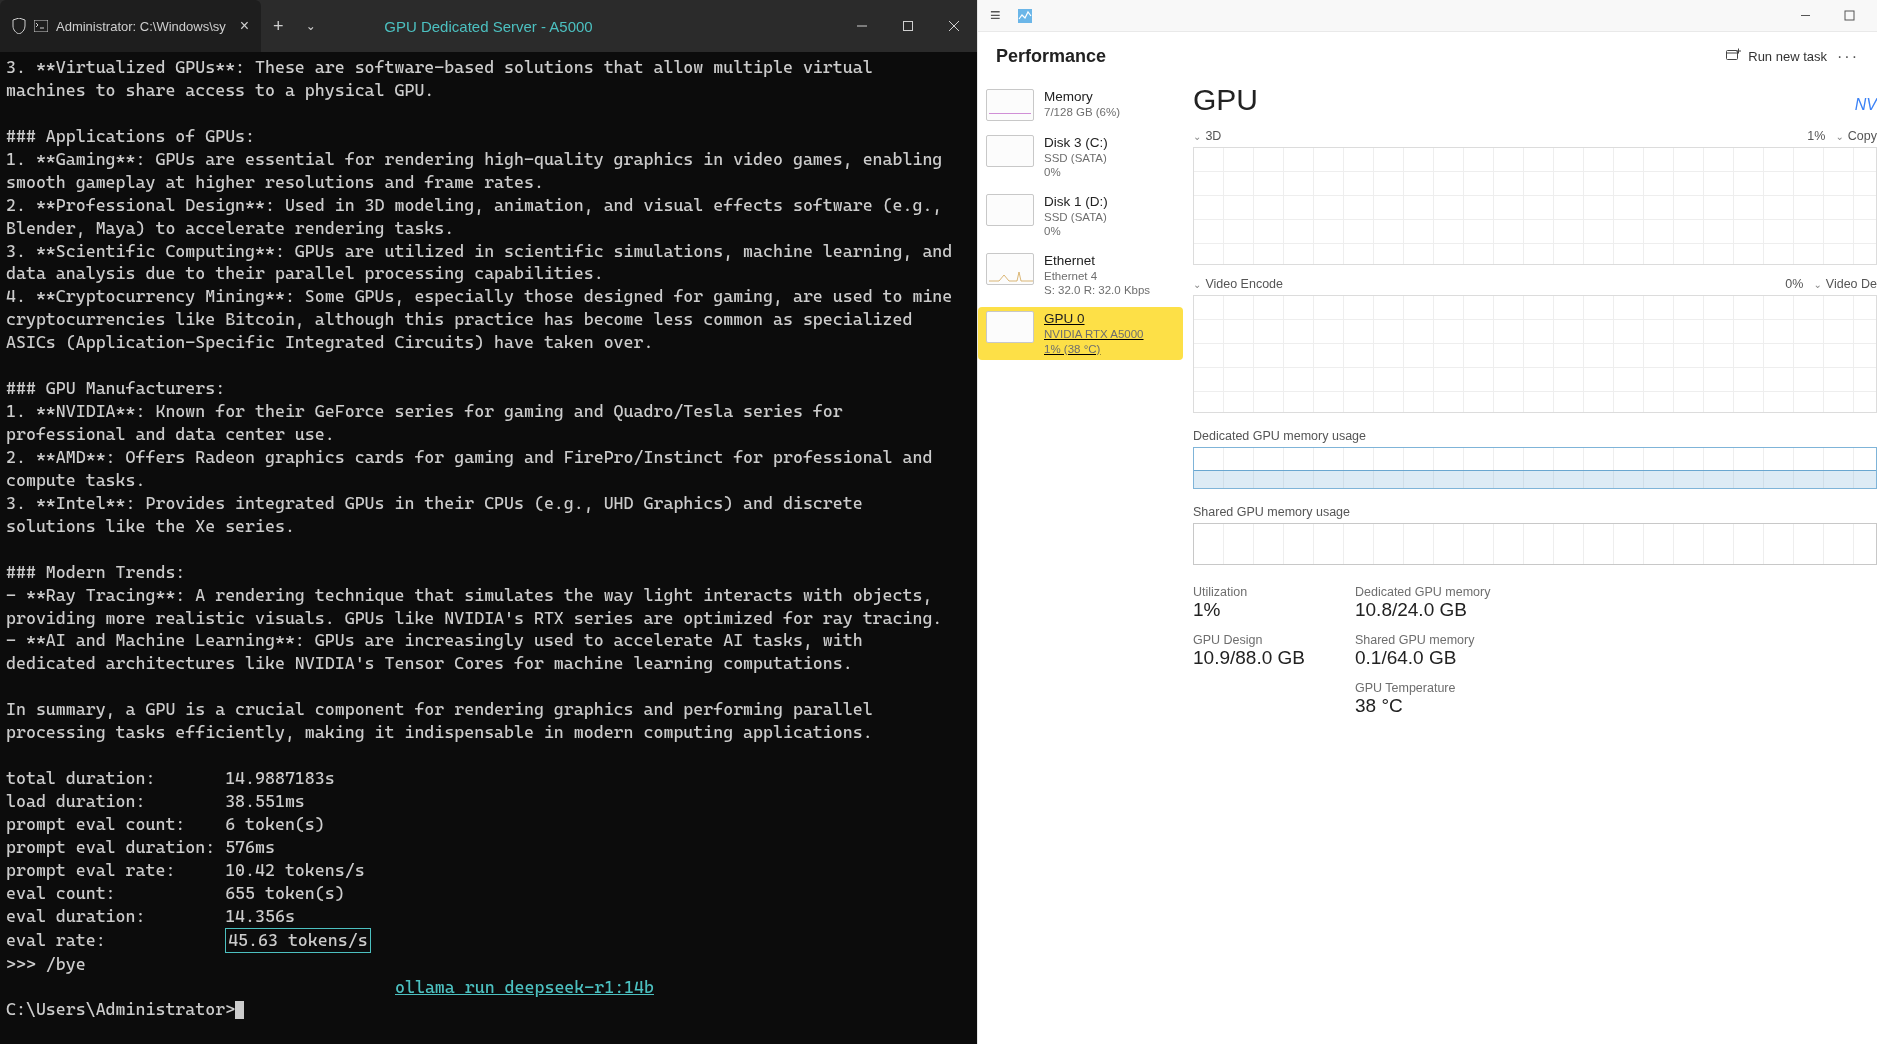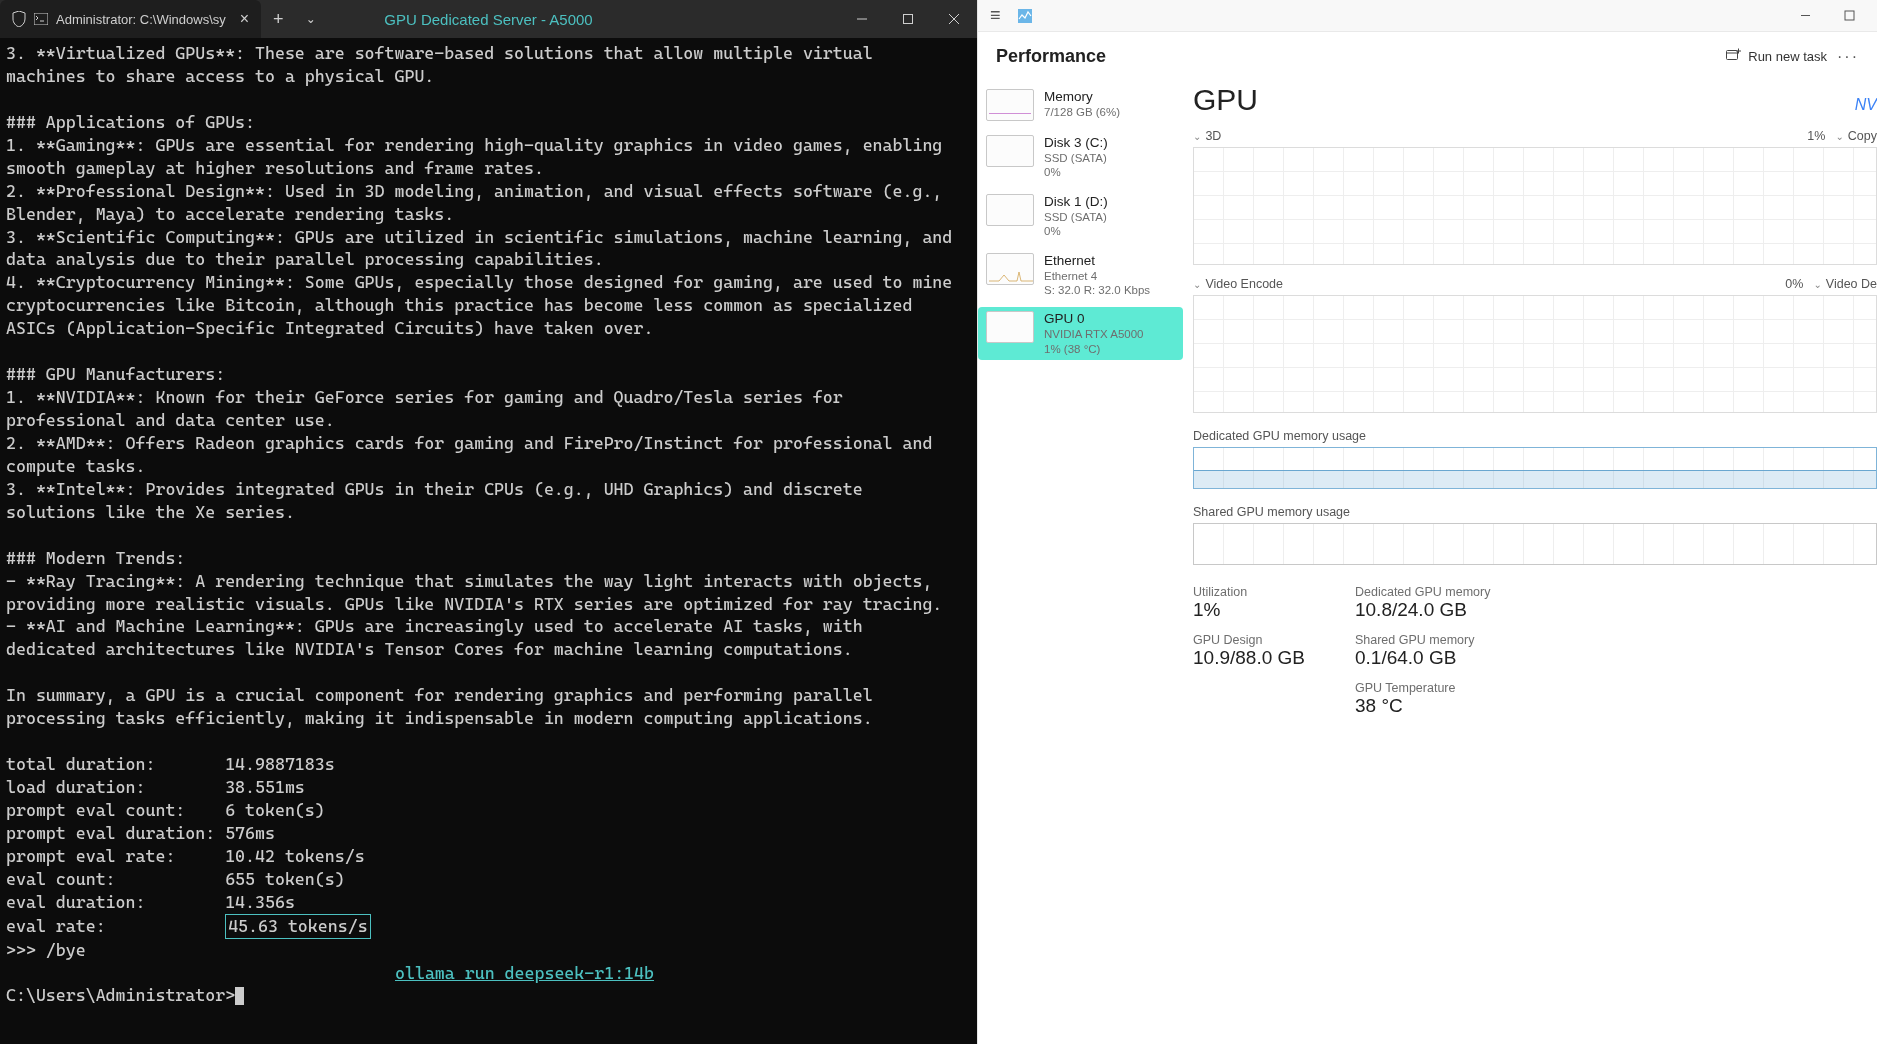--- a/index.html
+++ b/index.html
@@ -1,20 +1,20 @@
 <!DOCTYPE html>
 <html><head>
   <meta charset="utf-8">
   <style>
     * { margin: 0; padding: 0; box-sizing: border-box; }
     body { font-family: "Segoe UI", -apple-system, sans-serif; background: #fff; display: flex; width: 1877px; height: 1044px; overflow: hidden; }
     
     
     .terminal-window { width: 977px; height: 100%; display: flex; flex-direction: column; background: #000; }
-    .titlebar { height: 38px; background: #2b2b2b; display: flex; align-items: center; position: relative; }
+    .titlebar { height: 52px; background: #2b2b2b; display: flex; align-items: center; position: relative; }
     .tab { display: flex; align-items: center; gap: 8px; padding: 0 12px; height: 100%; background: #1e1e1e; border-radius: 6px 6px 0 0; color: #cfcfcf; font-size: 13px; }
     .shield-icon { width: 14px; height: 16px; display: inline-flex; }
     .term-icon { width: 14px; height: 12px; }
     .tab-close { color: #cfcfcf; font-size: 16px; cursor: pointer; margin-left: 6px; }
     .tab-add { color: #cfcfcf; font-size: 18px; padding: 0 12px; cursor: pointer; }
     .tab-dropdown { color: #cfcfcf; font-size: 12px; padding: 0 10px; cursor: pointer; }
     .title-center { position: absolute; left: 50%; transform: translateX(-50%); color: #4cc0c0; font-size: 15px; }
     .window-controls { position: absolute; right: 0; display: flex; height: 100%; }
     .window-btn { width: 46px; display: flex; align-items: center; justify-content: center; color: #cfcfcf; font-size: 14px; cursor: pointer; }
     .window-btn svg { width: 12px; height: 12px; }
@@ -35,21 +35,21 @@
     
     .tm-header { display: flex; justify-content: space-between; align-items: center; padding: 14px 18px 8px; }
     .tm-header-title { font-size: 18px; font-weight: 600; color: #222; }
     .tm-header-actions { display: flex; align-items: center; gap: 10px; color: #333; font-size: 13px; }
     .run-task { display: flex; align-items: center; gap: 6px; cursor: pointer; }
     .dots { font-size: 16px; letter-spacing: 2px; cursor: pointer; color: #555; }
     
     .tm-content { flex: 1; display: flex; overflow: hidden; }
     .tm-sidebar { width: 215px; padding: 10px 10px 10px 0; display: flex; flex-direction: column; gap: 6px; }
     .side-item { display: flex; gap: 10px; padding: 4px 8px; border-radius: 4px; cursor: pointer; }
-    .side-item.selected { background: #5eead4; }
+    .side-item.selected { background: #fde047; text-decoration: underline; }
     .side-thumb { width: 48px; height: 32px; border: 1px solid #c8c8c8; background: #fcfcfc; border-radius: 2px; position: relative; overflow: hidden; flex-shrink: 0; }
     .thumb-line { position: absolute; left: 2px; right: 2px; bottom: 6px; height: 1px; background: #d08fd6; }
     .thumb-eth { position: absolute; left: 2px; right: 2px; bottom: 2px; height: 12px; }
     .side-text { display: flex; flex-direction: column; gap: 1px; }
     .side-title { font-size: 13.5px; color: #222; }
     .side-sub { font-size: 11.5px; color: #6e6e6e; line-height: 1.25; }
     
     .tm-detail { flex: 1; padding: 8px 0 14px 0; overflow: hidden; }
     .detail-header { display: flex; justify-content: space-between; align-items: baseline; padding-right: 0; }
     .detail-title { font-size: 30px; font-weight: 400; color: #222; }

